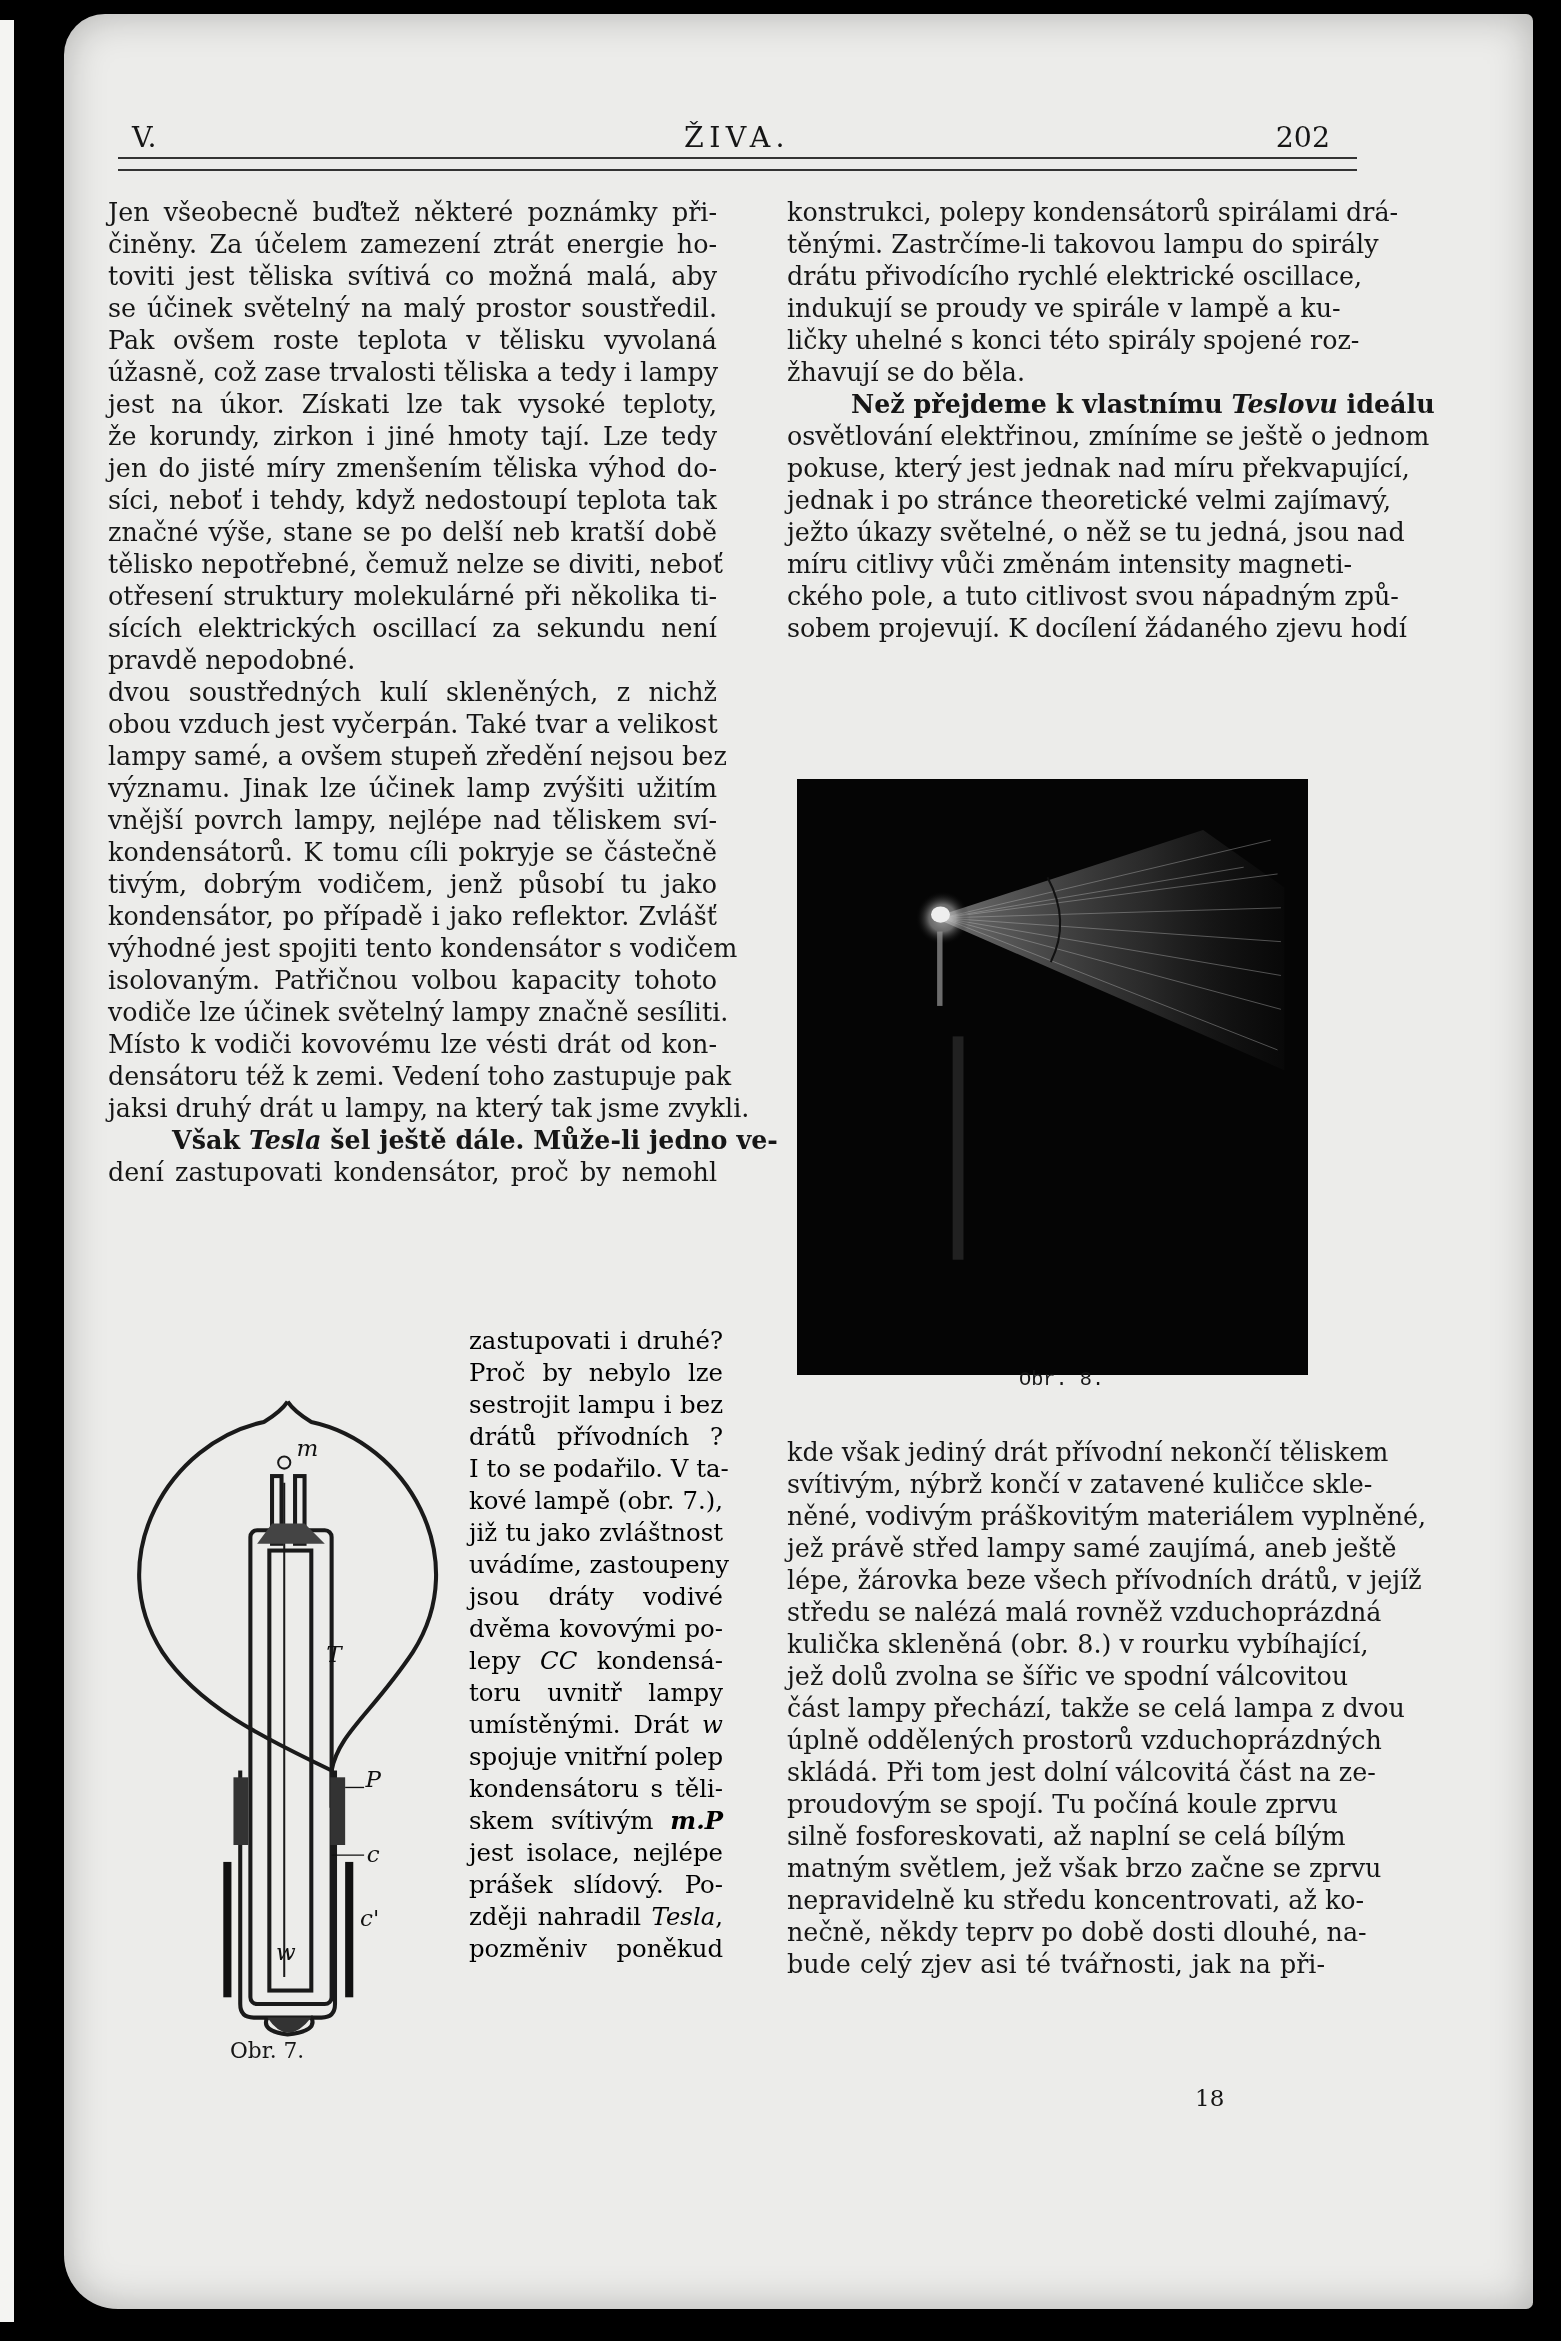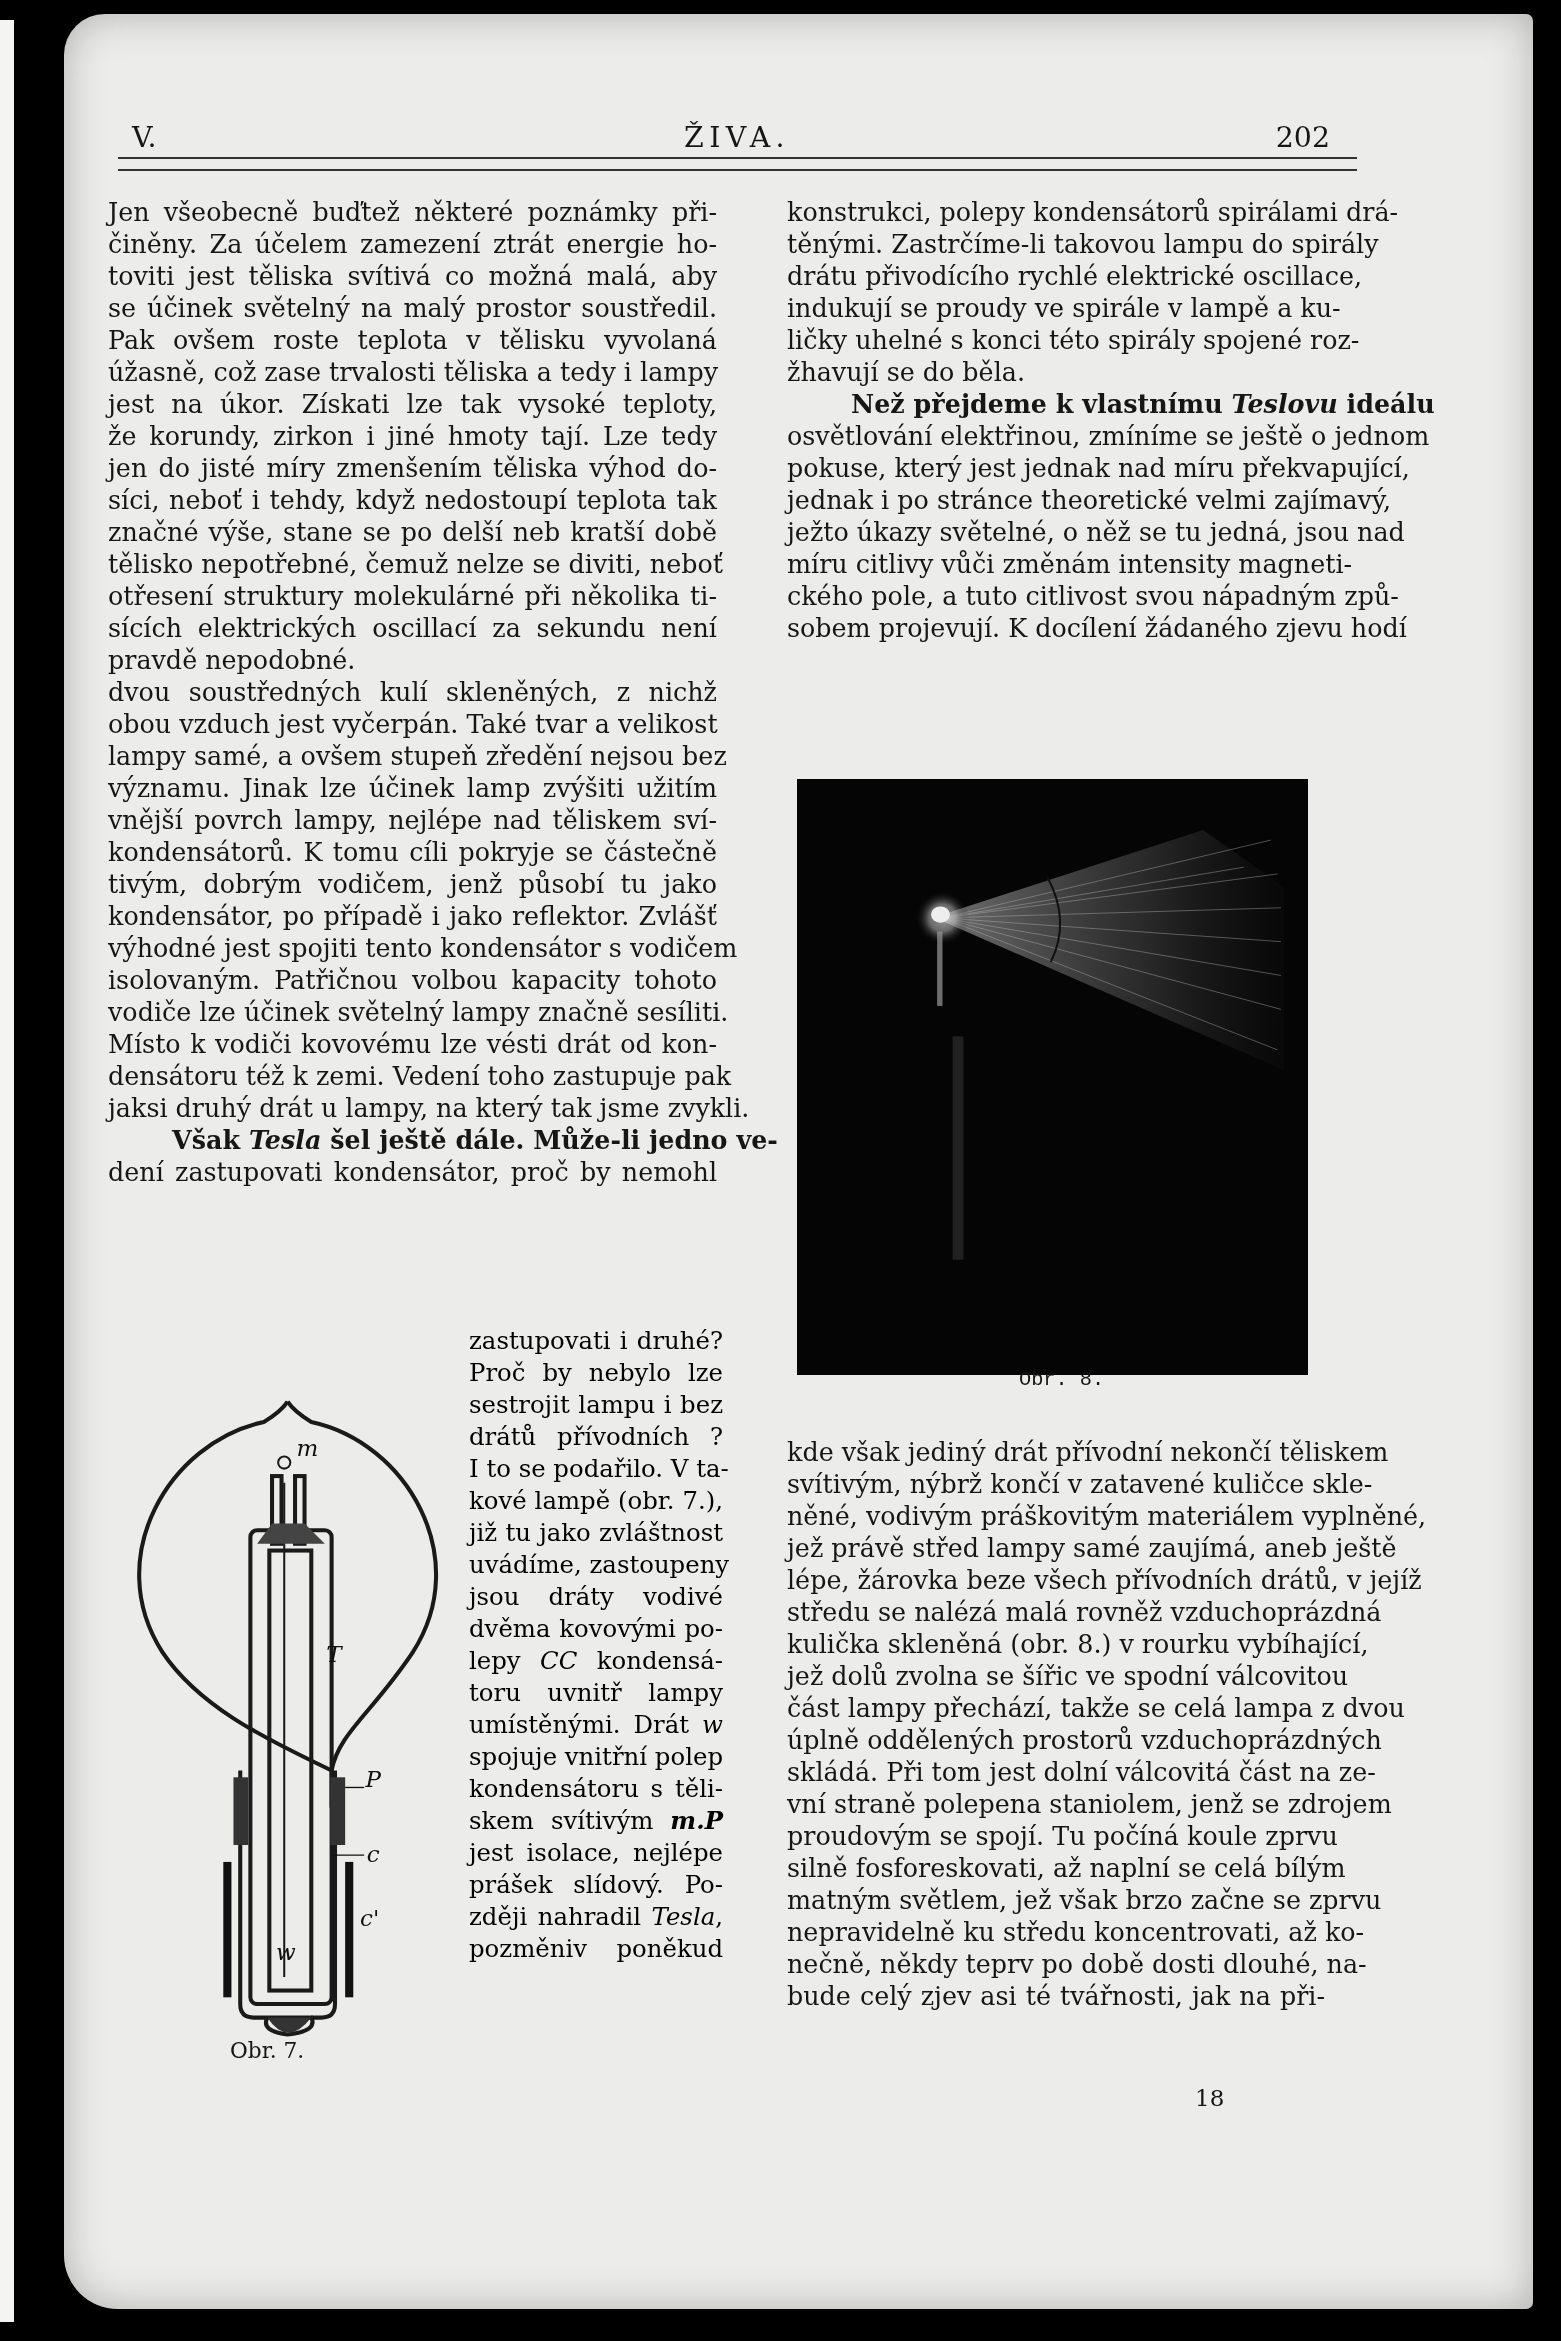--- a/index.html
+++ b/index.html
@@ -193,21 +193,20 @@
   <span class="line">svítivým, nýbrž končí v zatavené kuličce skle-</span>
   <span class="line">něné, vodivým práškovitým materiálem vyplněné,</span>
   <span class="line">jež právě střed lampy samé zaujímá, aneb ještě</span>
   <span class="line">lépe, žárovka beze všech přívodních drátů, v jejíž</span>
   <span class="line">středu se nalézá malá rovněž vzduchoprázdná</span>
   <span class="line">kulička skleněná (obr. 8.) v rourku vybíhající,</span>
   <span class="line">jež dolů zvolna se šířic ve spodní válcovitou</span>
   <span class="line">část lampy přechází, takže se celá lampa z dvou</span>
   <span class="line">úplně oddělených prostorů vzduchoprázdných</span>
   <span class="line">skládá. Při tom jest dolní válcovitá část na ze-</span>
-  <span class="line">vní straně polepena staniolem, jenž se zdrojem</span>
   <span class="line">proudovým se spojí. Tu počíná koule zprvu</span>
   <span class="line">silně fosforeskovati, až naplní se celá bílým</span>
   <span class="line">matným světlem, jež však brzo začne se zprvu</span>
   <span class="line">nepravidelně ku středu koncentrovati, až ko-</span>
   <span class="line">nečně, někdy teprv po době dosti dlouhé, na-</span>
   <span class="line">bude celý zjev asi té tvářnosti, jak na při-</span>
 </div>
 
 <div class="footer-sig serif">18</div>
 

